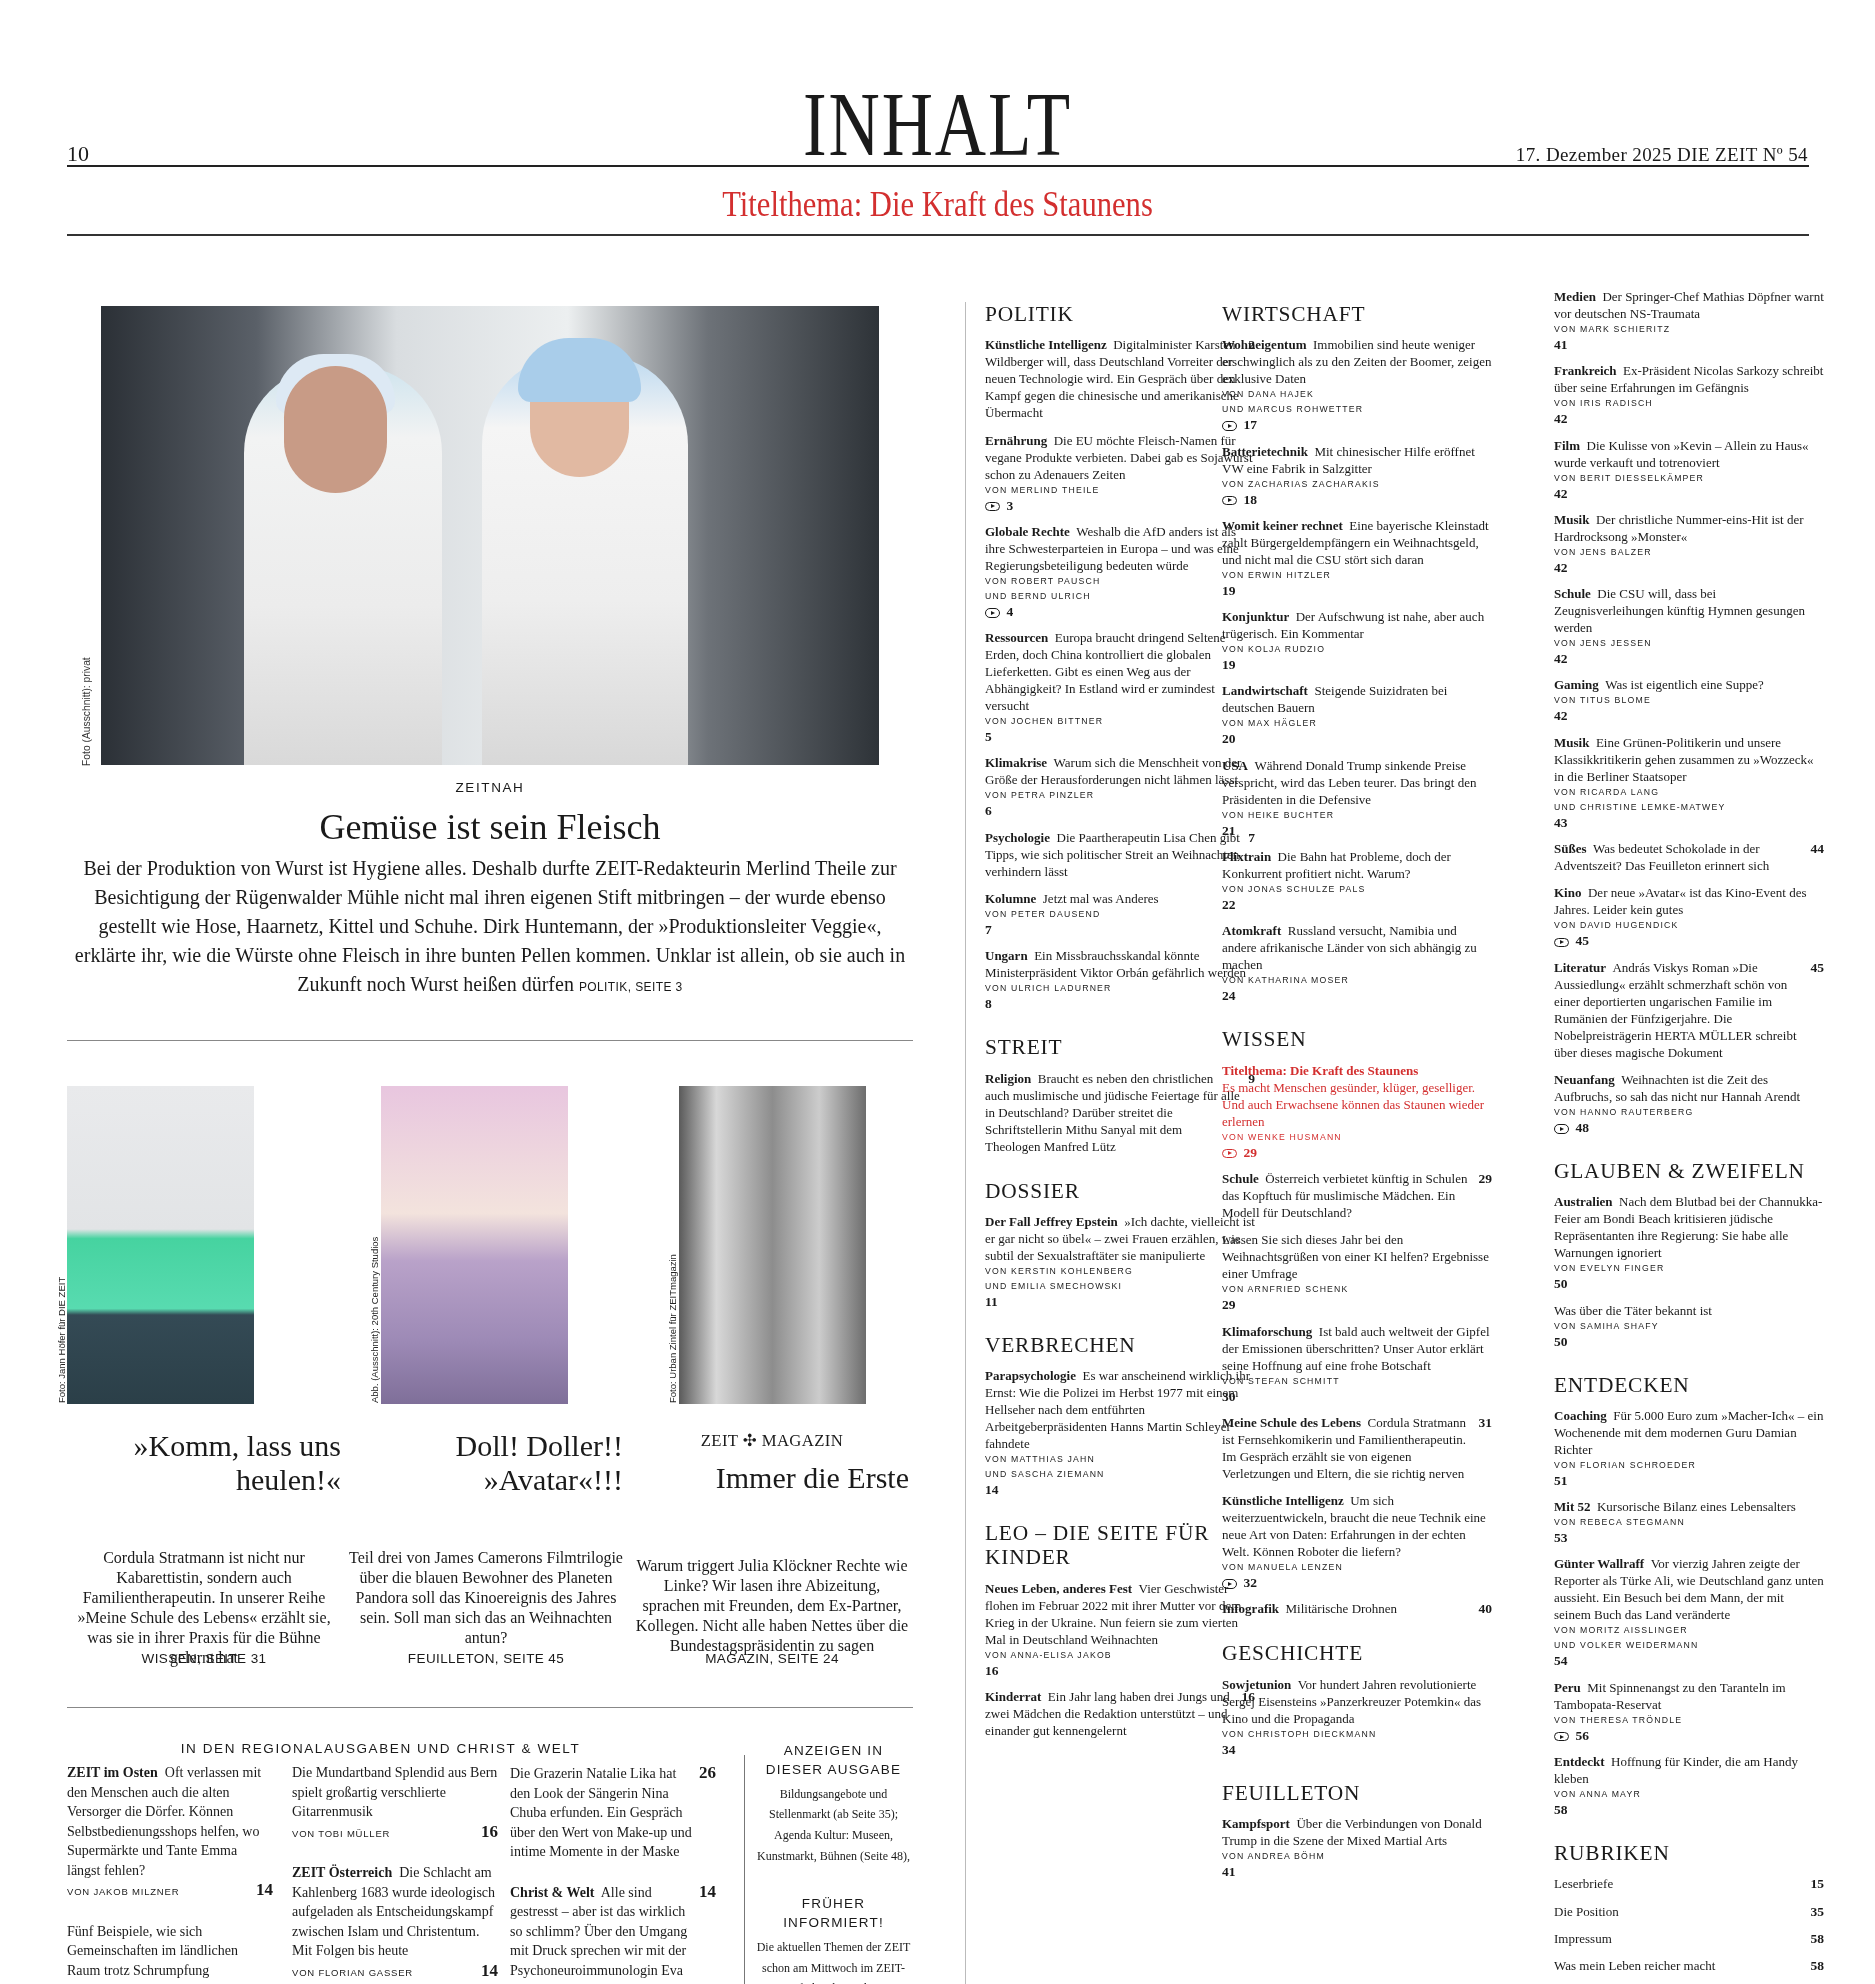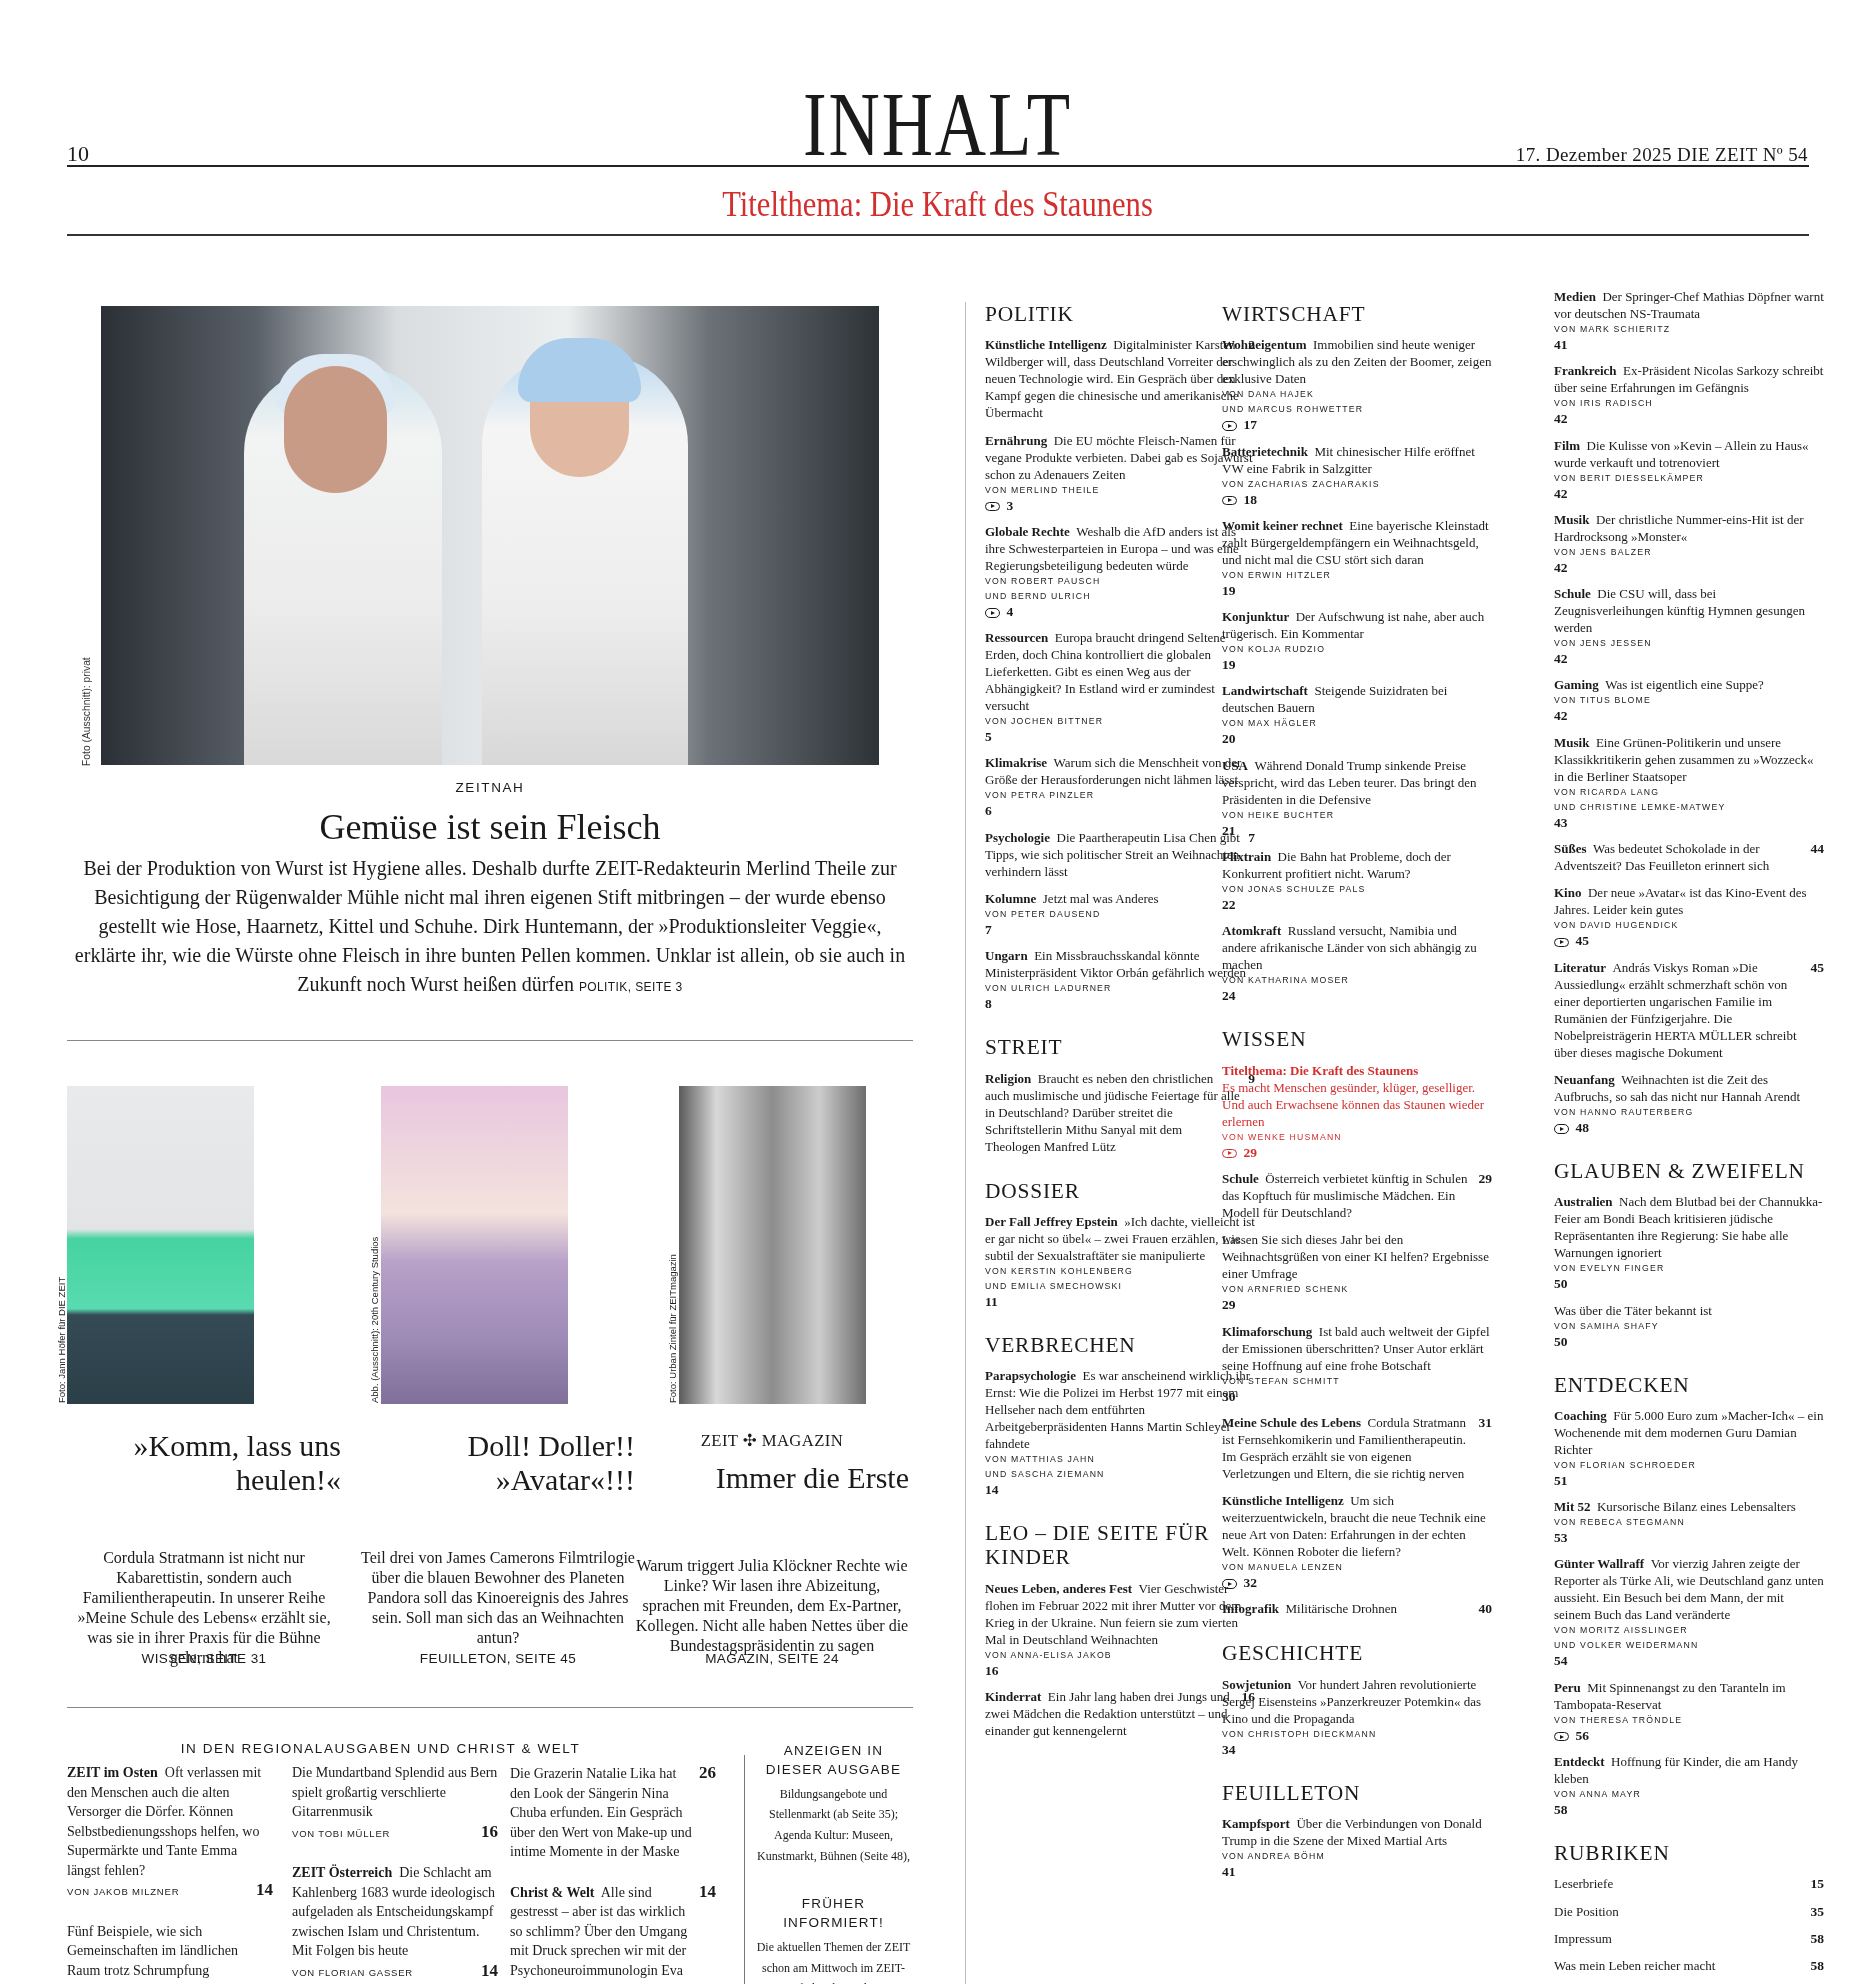--- a/index.html
+++ b/index.html
@@ -37,21 +37,21 @@
   .teaser-photo { position: absolute; top: 1086px; width: 187px; height: 318px; }
   #tp1 { left: 67px; background: linear-gradient(180deg, #e9eaec 0%, #e2e4e6 45%, #46d3a0 48%, #58dbb0 70%, #344a55 72%, #2b3f48 100%); }
   #tp2 { left: 381px; background: linear-gradient(180deg, #e8c6df 0%, #f3e3dd 40%, #b9a2c9 55%, #9d8ab6 80%, #7f6f99 100%); }
   #tp3 { left: 679px; background: linear-gradient(90deg, #5a5a5a 0%, #d8d8d8 20%, #8d8d8d 50%, #cccccc 75%, #6d6d6d 100%); }
   .credit-v { position: absolute; font-family: "Liberation Sans", "DejaVu Sans", sans-serif; font-size: 9.5px; transform: rotate(-90deg); transform-origin: left top; white-space: nowrap; color: #222; }
   .teaser { position: absolute; top: 1429px; width: 274px; text-align: center; }
   .teaser .t-title { font-size: 30px; line-height: 34px; height: 103px; text-align: right; }
   .teaser .t-body { font-size: 16px; line-height: 20px; margin-top: 16px; }
   .teaser .t-ref { font-family: "Liberation Sans", "DejaVu Sans", sans-serif; font-size: 13.5px; letter-spacing: 0.4px; position: absolute; top: 222px; width: 100%; }
   #teaser1 { left: 67px; }
-  #teaser2 { left: 361px; }
+  #teaser2 { left: 349px; }
   #teaser3 { left: 635px; }
   .zm-logo { font-size: 16.7px; letter-spacing: 0.4px; margin-bottom: 8px; height: 24px; line-height: 24px; }
   #teaser3 .t-title { height: 79px; }
   #rule-teaser { left: 67px; width: 846px; top: 1707px; height: 1.2px; background: #888; }
 
   
   #regional-head { left: 67px; width: 627px; top: 1741px; text-align: center; font-family: "Liberation Sans", "DejaVu Sans", sans-serif; font-size: 13.5px; letter-spacing: 1.6px; }
   .reg-col { position: absolute; top: 1763px; width: 206px; font-size: 14px; line-height: 19.5px; }
   #reg1 { left: 67px; } #reg2 { left: 292px; } #reg3 { left: 510px; }
   .reg-item { margin-bottom: 20px; position: relative; }

